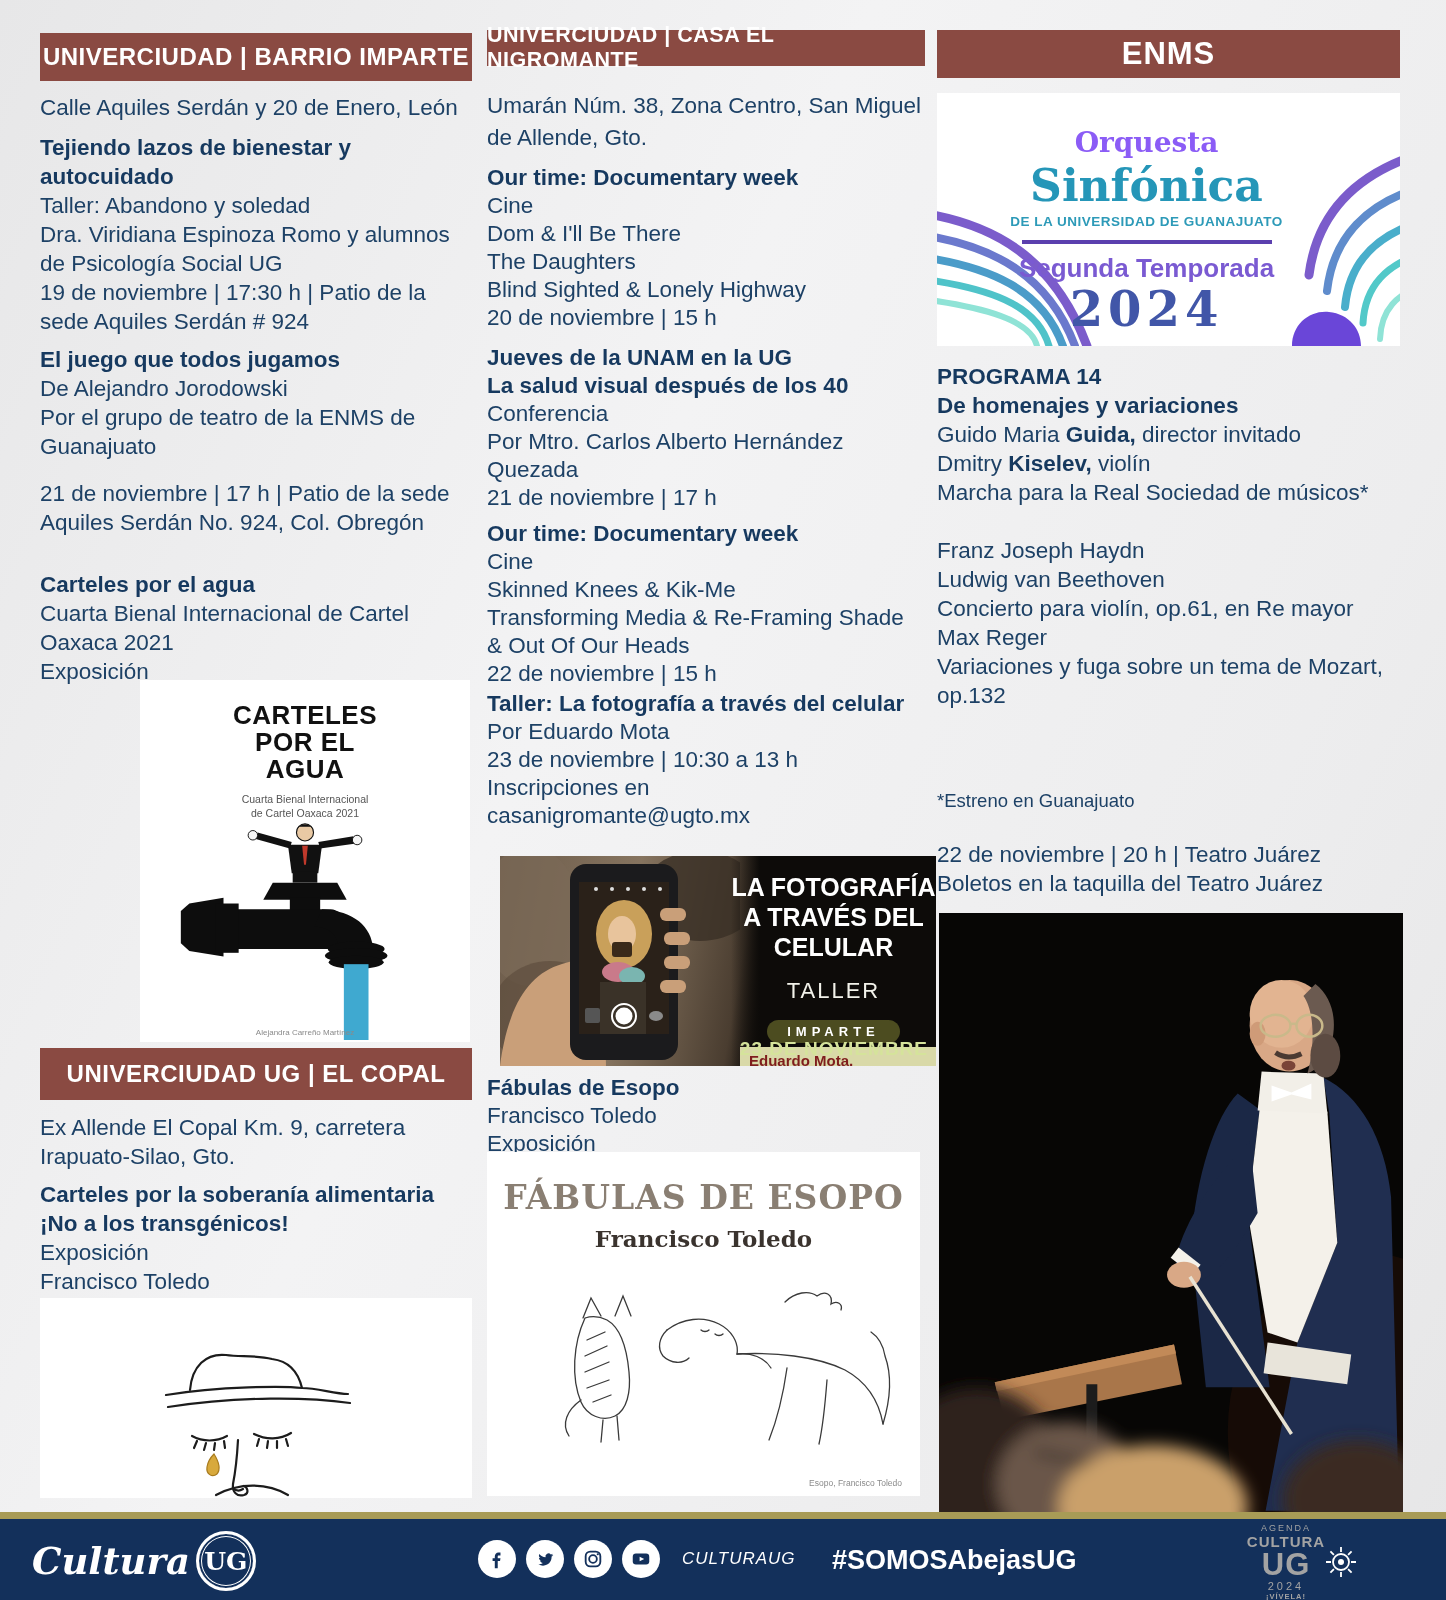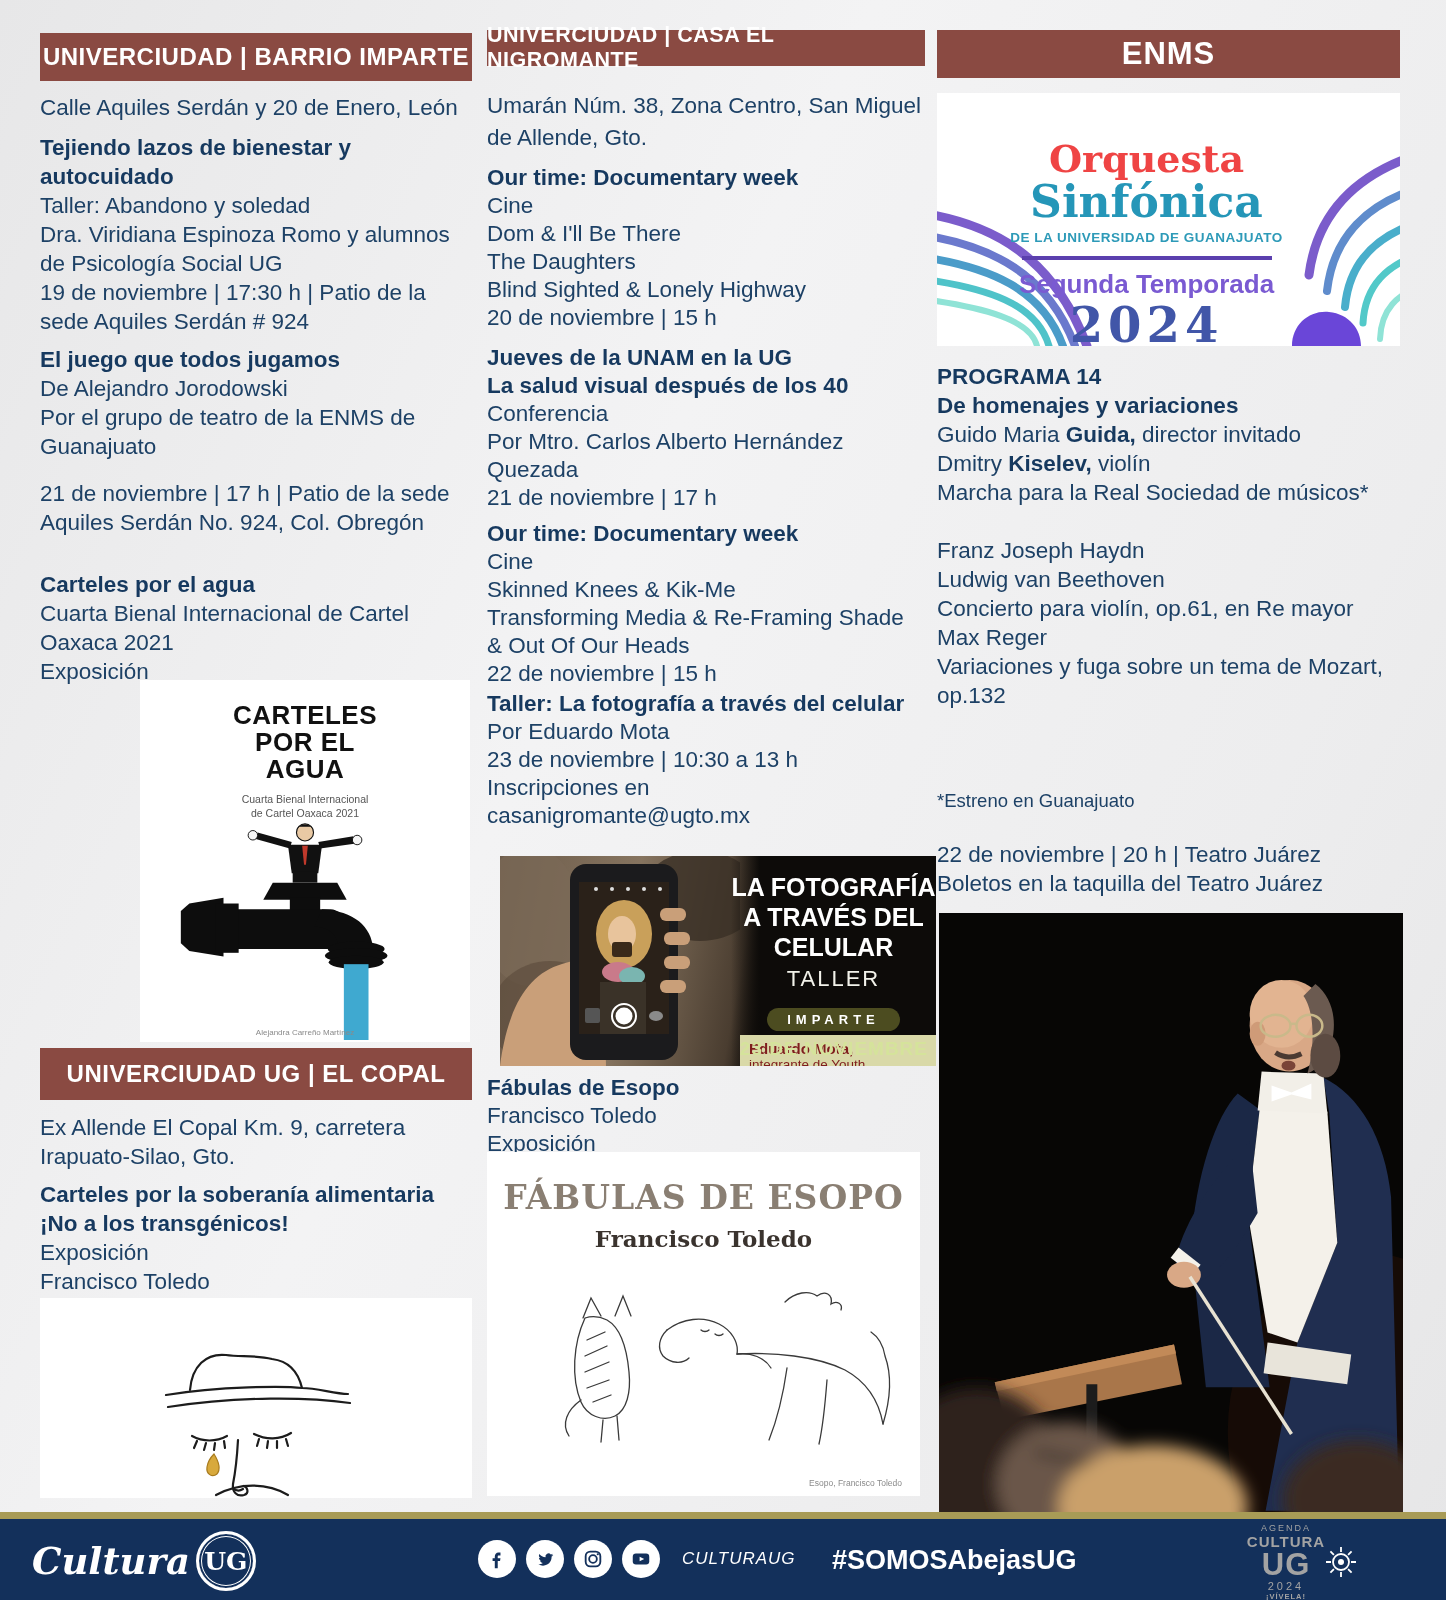--- a/index.html
+++ b/index.html
@@ -19,34 +19,34 @@
   .imgbox{position:absolute;background:#ffffff;overflow:hidden;}
   
   .posterTitle{font-weight:bold;font-size:26px;line-height:27px;letter-spacing:.5px;color:#111;text-align:center;}
   .posterSub{font-size:10.5px;line-height:14px;color:#555;text-align:center;margin-top:9px;}
   .posterCredit{position:absolute;bottom:5px;left:0;right:0;text-align:center;font-size:8px;color:#8a8a8a;}
   
   .promo{position:absolute;overflow:hidden;background:linear-gradient(100deg,#6d5c4b 0%,#86745f 30%,#4a3d30 55%,#14100c 62%,#0d0b09 100%);}
   .promoDark{position:absolute;top:0;right:0;width:205px;height:100%;
              background:linear-gradient(90deg,rgba(13,11,9,0) 0%,#0d0b09 14%);}
   .promoT1{font-weight:bold;font-size:25px;line-height:30px;color:#fff;text-align:center;}
-  .promoT3{font-size:22px;letter-spacing:2px;color:#f2f2ea;text-align:center;margin-top:4px;}
+  .promoT3{font-size:22px;letter-spacing:2px;color:#f2f2ea;text-align:center;margin-top:16px;}
   .impartePill{margin:16px auto 0;width:max-content;background:#4c4c20;border-radius:14px;
                color:#fff;font-weight:bold;font-size:13px;letter-spacing:5px;padding:4px 20px;}
   .khaki{margin:4px 0 0 auto;width:178px;background:#d9d9a8;color:#7f1d1d;padding:5px 9px;border-radius:0 0 0 6px;}
   .khaki .nm{font-weight:bold;font-size:15px;}
   .khaki .org{font-size:13.5px;line-height:16px;}
   .promoDate{position:absolute;right:8px;bottom:6px;font-weight:bold;font-size:19px;letter-spacing:1px;color:#d5e39b;}
   
   .fabTitle{font-family:"DejaVu Serif",serif;font-weight:bold;font-size:33px;letter-spacing:1px;color:#8a7f73;text-align:center;margin-top:26px;}
   .fabAuthor{font-family:"DejaVu Serif",serif;font-weight:bold;font-size:23px;color:#3a332e;text-align:center;margin-top:8px;}
   .fabCaption{position:absolute;right:18px;bottom:8px;font-size:8.5px;color:#8a8a8a;}
   
   .logoText{position:absolute;left:0;right:44px;top:30px;text-align:center;}
-  .ol1{font-family:"DejaVu Serif",serif;font-weight:bold;font-size:38px;line-height:40px;color:#ef4444;margin-top:16px;}
+  .ol1{font-family:"DejaVu Serif",serif;font-weight:bold;font-size:28px;line-height:40px;color:#8b5cf6;}
   .ol2{font-family:"DejaVu Serif",serif;font-weight:bold;font-size:44px;line-height:46px;color:#2596b8;}
   .ol3{font-size:13.5px;font-weight:bold;letter-spacing:.5px;color:#2d9ab8;margin-top:5px;}
   .olRule{width:250px;height:3.5px;background:#5b3fae;margin:11px auto 0;}
   .ol4{font-size:26px;font-weight:bold;color:#7a5ad2;margin-top:9px;}
   .ol5{font-family:"DejaVu Serif",serif;font-weight:bold;font-size:48px;line-height:50px;letter-spacing:5px;color:#4156a8;}
   .foot18{font-size:18.5px;color:#1d4166;}
   
   .footer{position:absolute;left:0;right:0;bottom:0;height:81px;background:#13305b;border-top:7px solid #a89b56;}
   .brand{position:absolute;left:32px;top:12px;display:flex;align-items:center;}
   .brandScript{font-family:"DejaVu Serif",serif;font-style:italic;font-weight:bold;font-size:37px;color:#fff;}

